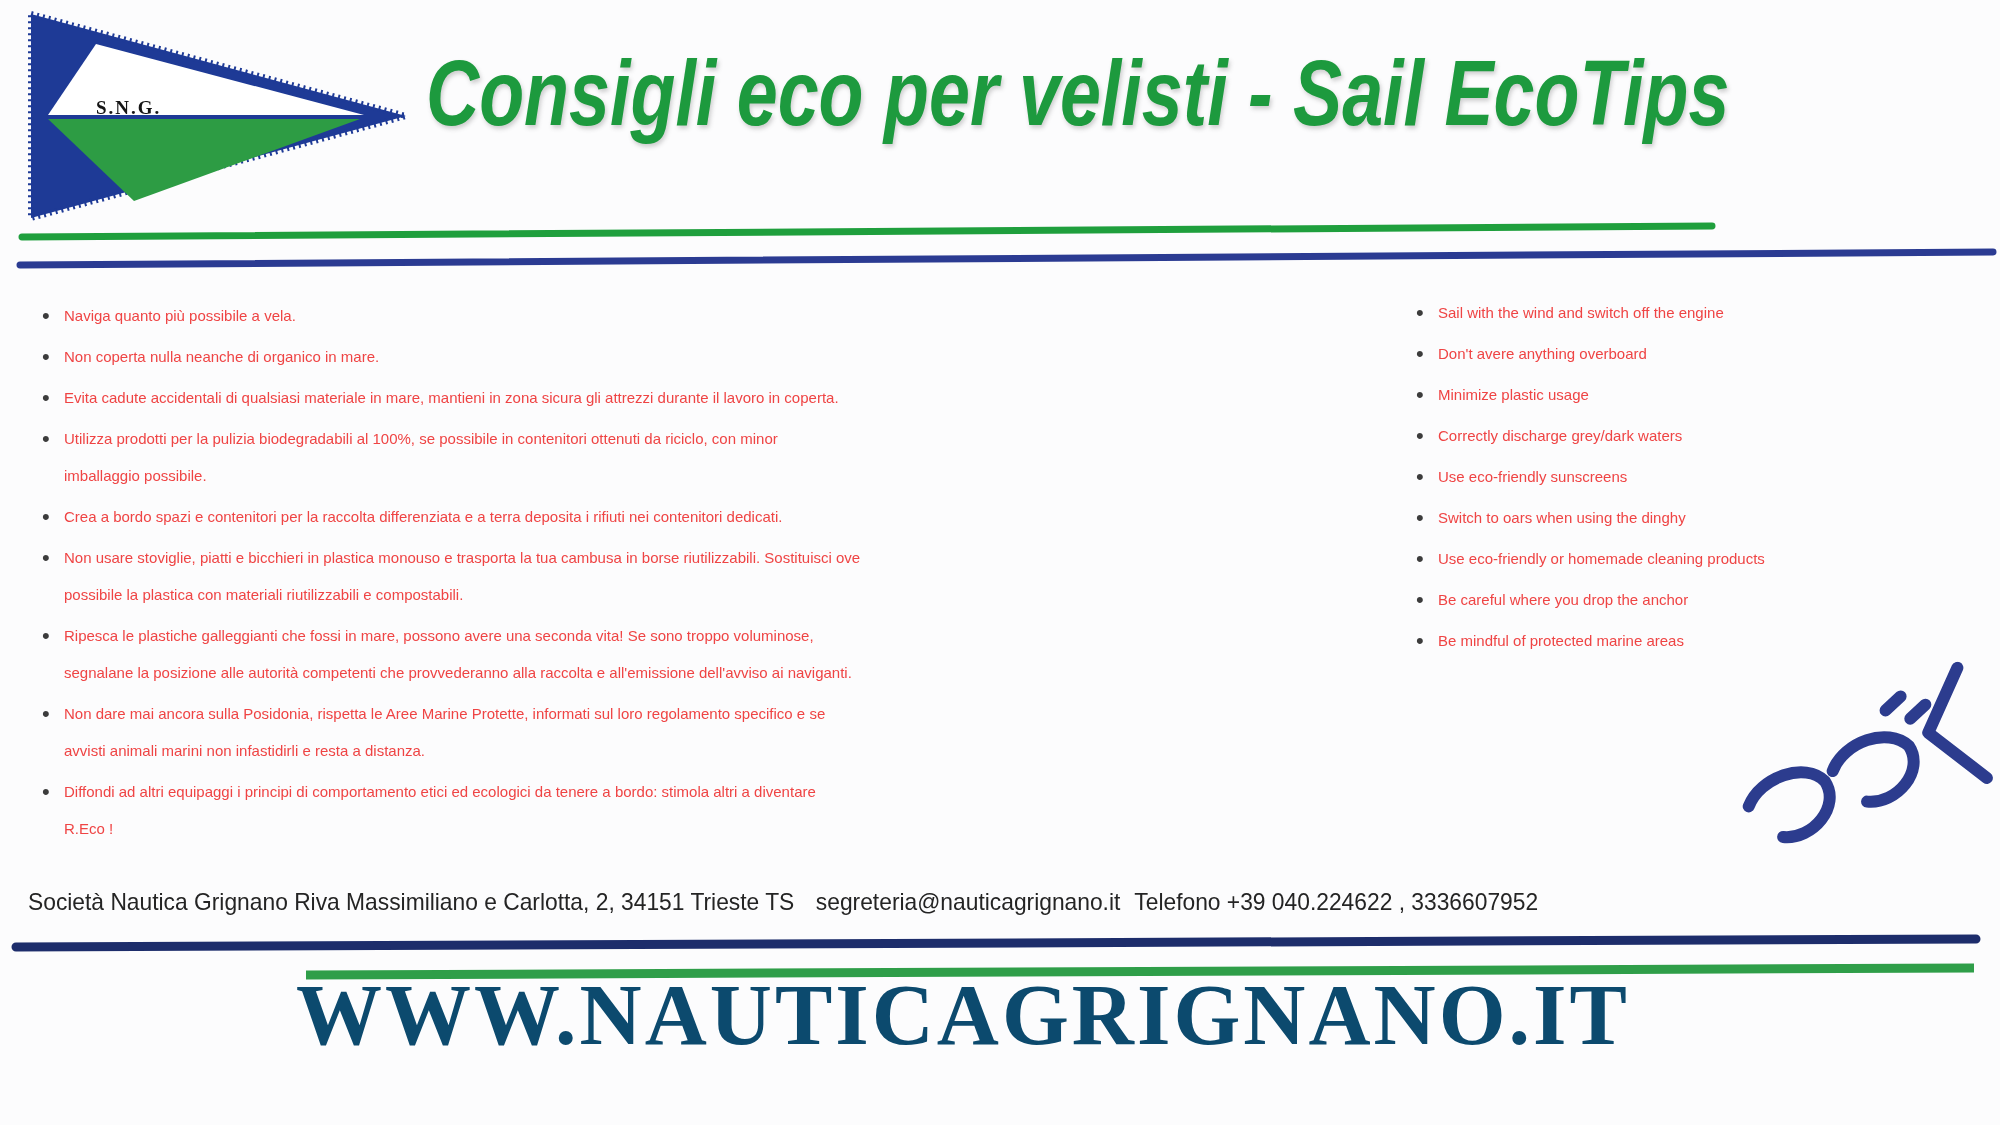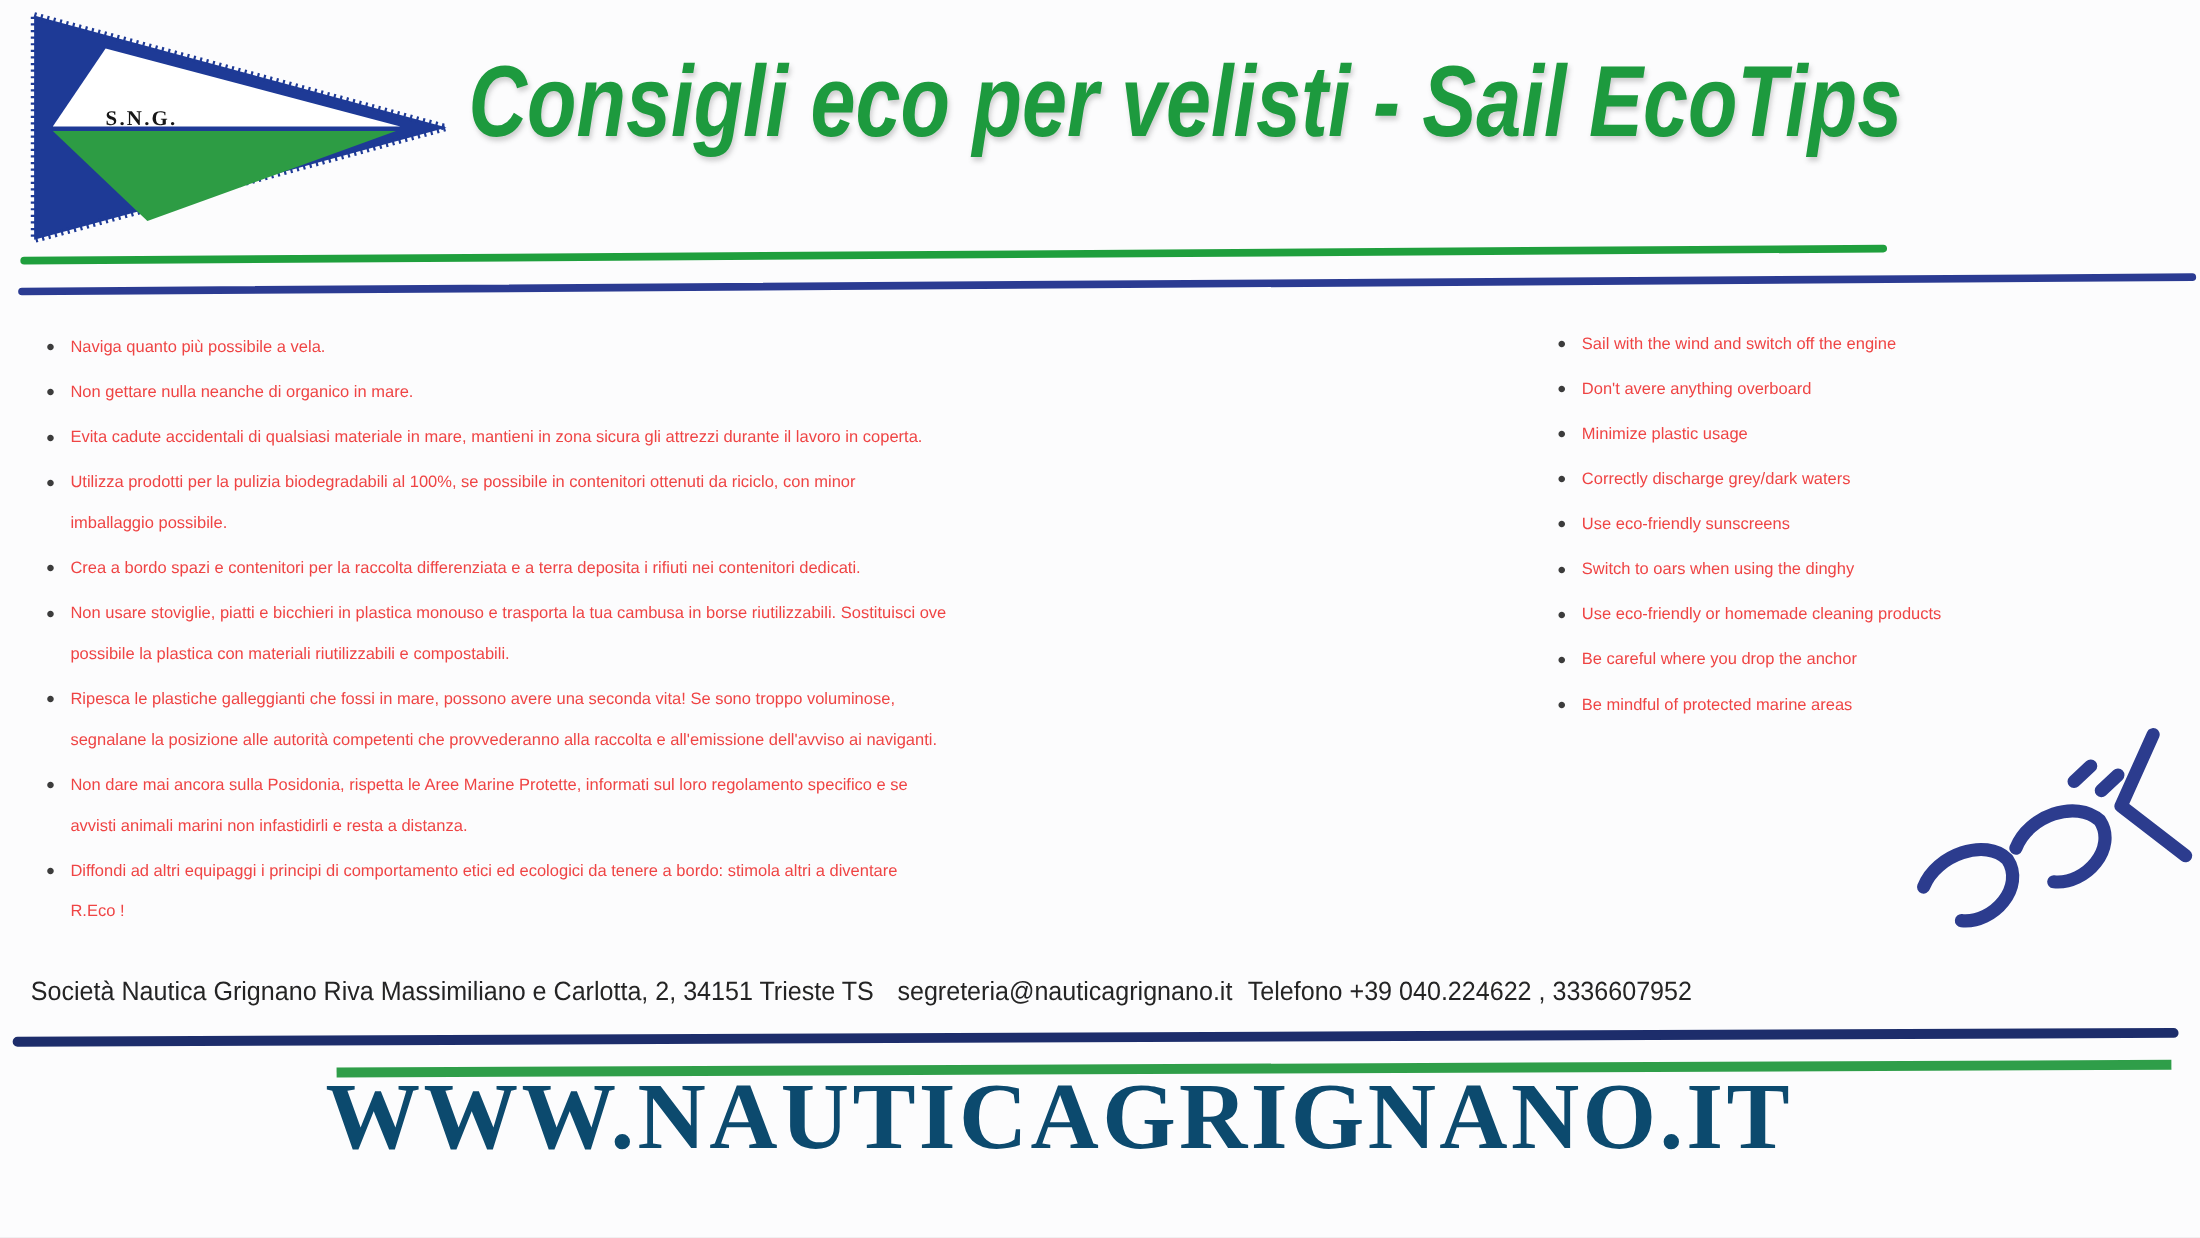--- a/index.html
+++ b/index.html
@@ -56,21 +56,21 @@
       <polygon points="88,40 356,111 40,111" fill="#ffffff"></polygon>
       <polygon points="40,115 352,115 126,197" fill="#2d9c44"></polygon>
       <text x="88" y="110" fill="#161616" style="font-family:&quot;Liberation Serif&quot;, serif; font-weight:bold; font-size:19px; letter-spacing:2px;">S.N.G.</text>
     </svg>
   </div>
 
   <h1 class="title">Consigli eco per velisti - Sail EcoTips</h1>
 
   <ul class="tips tips-it">
     <li>Naviga quanto più possibile a vela.</li>
-    <li>Non gettare nulla neanche di organico in mare.</li>
+    <li>Non coperta nulla neanche di organico in mare.</li>
     <li>Evita cadute accidentali di qualsiasi materiale in mare, mantieni in zona sicura gli attrezzi durante il lavoro in coperta.</li>
     <li>Utilizza prodotti per la pulizia biodegradabili al 100%, se possibile in contenitori ottenuti da riciclo, con minor
 imballaggio possibile.</li>
     <li>Crea a bordo spazi e contenitori per la raccolta differenziata e a terra deposita i rifiuti nei contenitori dedicati.</li>
     <li>Non usare stoviglie, piatti e bicchieri in plastica monouso e trasporta la tua cambusa in borse riutilizzabili. Sostituisci ove
 possibile la plastica con materiali riutilizzabili e compostabili.</li>
     <li>Ripesca le plastiche galleggianti che fossi in mare, possono avere una seconda vita! Se sono troppo voluminose,
 segnalane la posizione alle autorità competenti che provvederanno alla raccolta e all'emissione dell'avviso ai naviganti.</li>
     <li>Non dare mai ancora sulla Posidonia, rispetta le Aree Marine Protette, informati sul loro regolamento specifico e se
 avvisti animali marini non infastidirli e resta a distanza.</li>

